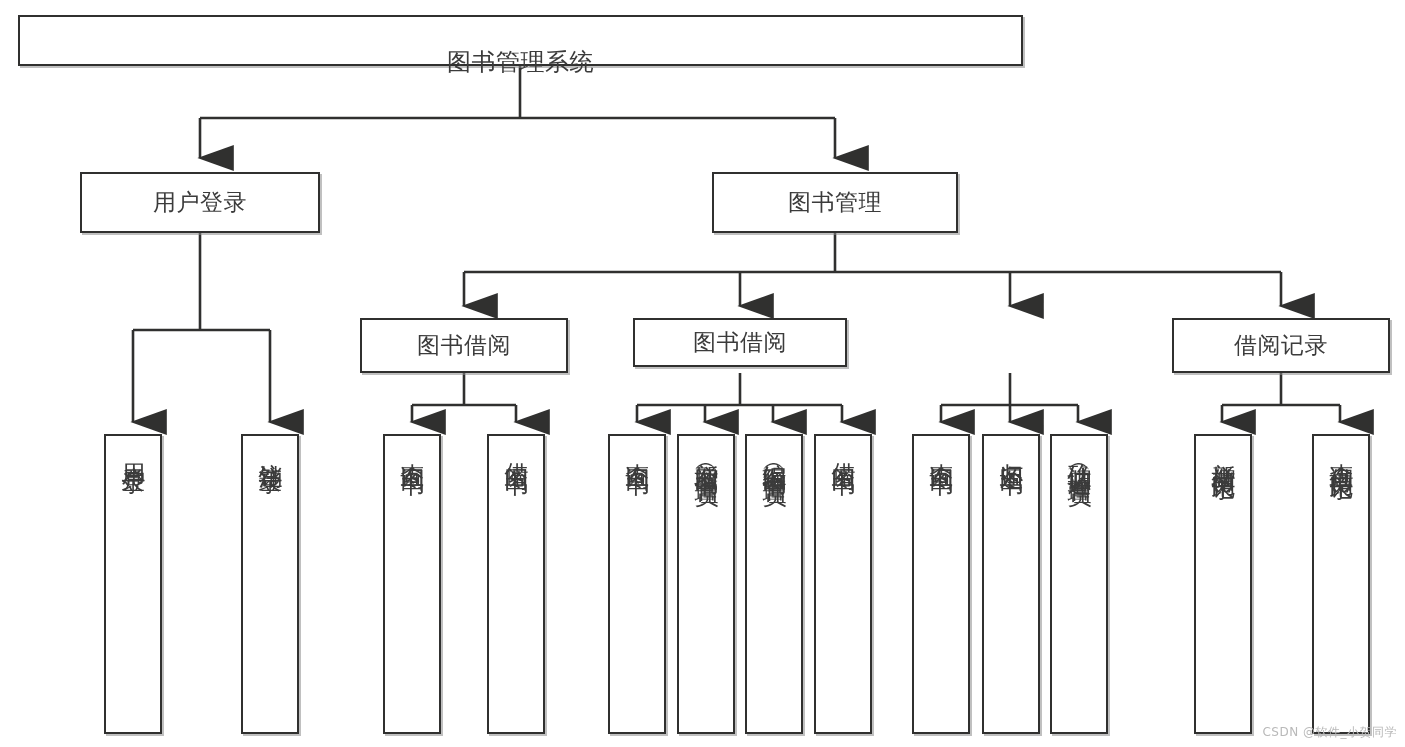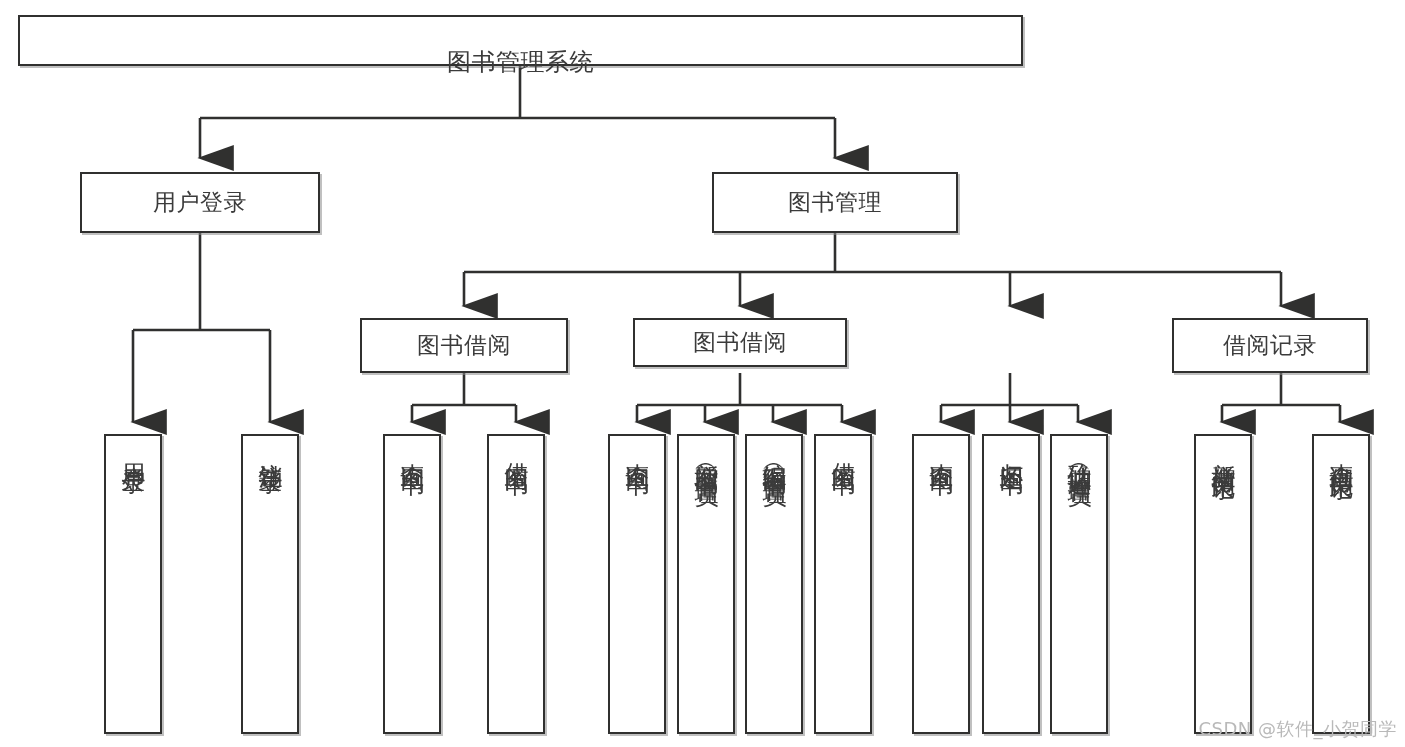--- a/index.html
+++ b/index.html
@@ -60,21 +60,21 @@
     font-size: 24px;
     letter-spacing: 3px;
     line-height: 1.05;
     text-align: left;
     height: 100%;
   }
   .watermark {
     position: absolute;
     right: 8px;
     bottom: 6px;
-    font-size: 18px;
+    font-size: 12px;
     color: #b9b9b9;
     letter-spacing: 0.5px;
     z-index: 6;
     white-space: nowrap;
     font-family: "DejaVu Sans", "Liberation Sans", sans-serif;
   }
 </style>
 </head>
 <body>
 
@@ -140,21 +140,21 @@
   <div class="node h" style="left:712px; top:172px; width:246px; height:61px;">
     <span class="node-label">图书管理</span>
   </div>
 
   <div class="node h" style="left:360px; top:318px; width:208px; height:55px;">
     <span class="node-label">图书借阅</span>
   </div>
   <div class="node h" style="left:633px; top:318px; width:214px; height:49px;">
     <span class="node-label">图书借阅</span>
   </div>
-  <div class="node h" style="left:1172px; top:318px; width:196px; height:55px;">
+  <div class="node h" style="left:1172px; top:318px; width:218px; height:55px;">
     <span class="node-label">借阅记录</span>
   </div>
 
   <div class="node v" style="left:104px; top:434px; width:58px; height:300px;">
     <span class="node-label">用户登录</span>
   </div>
   <div class="node v" style="left:241px; top:434px; width:58px; height:300px;">
     <span class="node-label">注销登录</span>
   </div>
 

